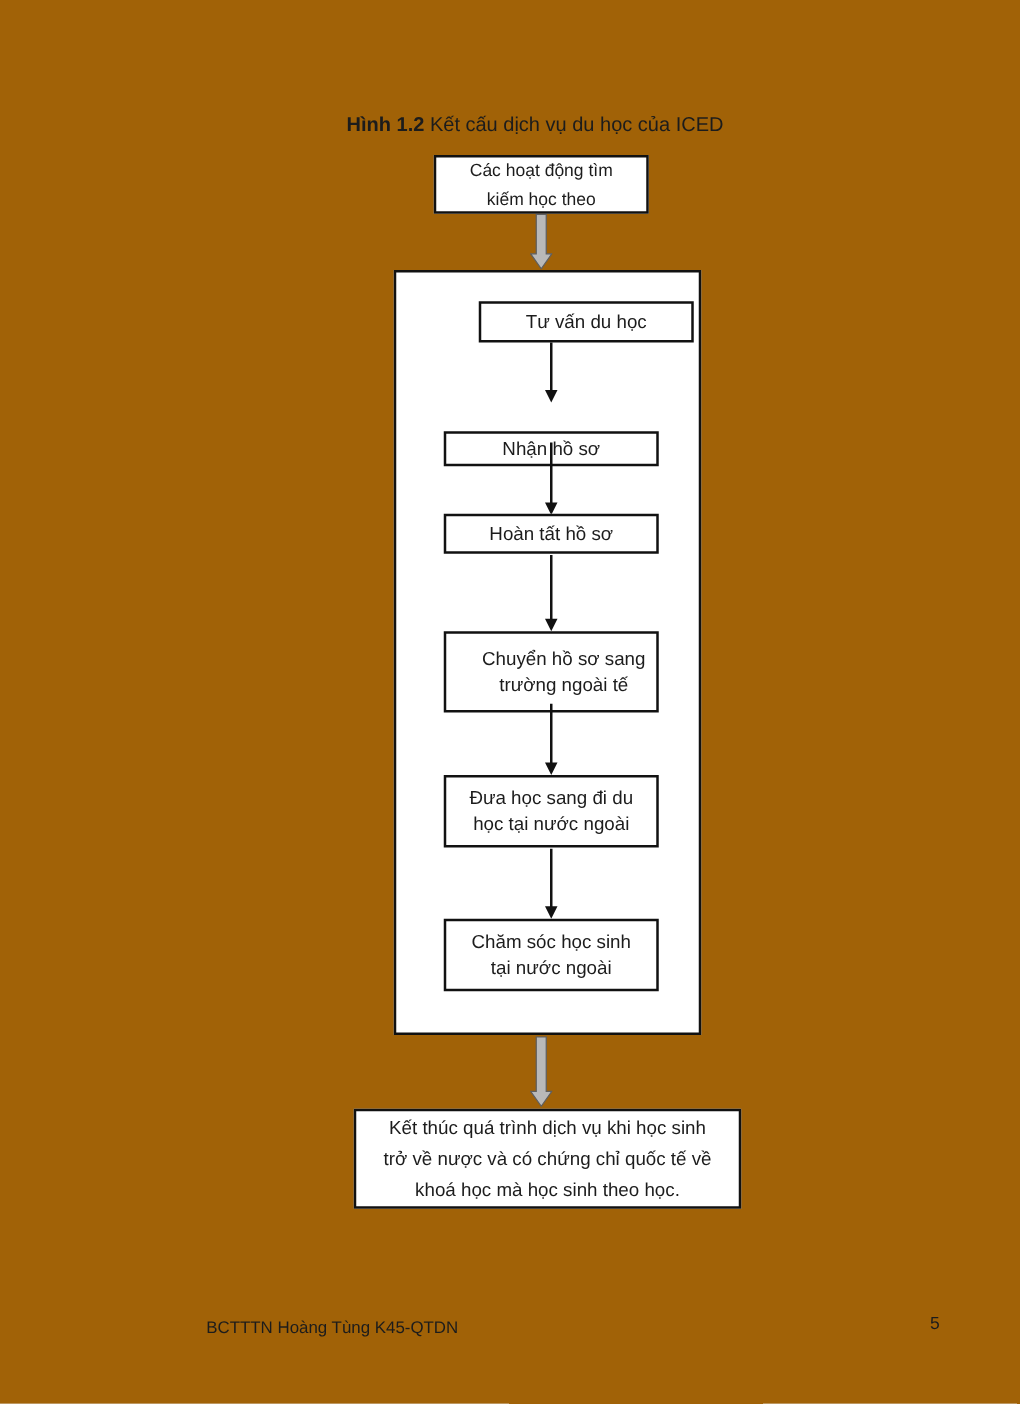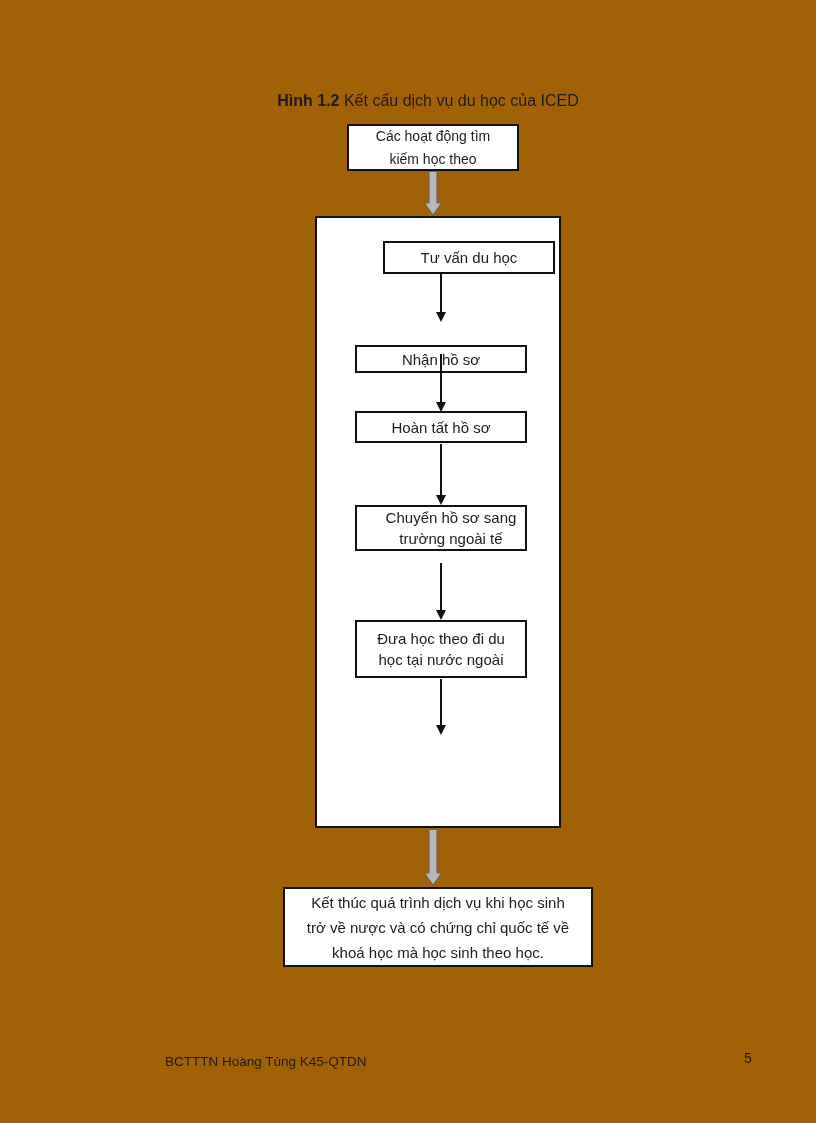--- a/index.html
+++ b/index.html
@@ -33,21 +33,21 @@
     justify-content: center;
     text-align: center;
   }
   .fc-box .line { white-space: nowrap; }
   .entry-box  { left: 347px; top: 124px; width: 172px; height: 47px; font-size: 14px; line-height: 20px; justify-content: space-between; }
   .container-box { left: 315px; top: 216px; width: 246px; height: 612px; border: 2px solid #111111; position: absolute; background: #ffffff; }
   .step-box { left: 355px; width: 172px; font-size: 15px; line-height: 21px; }
   .step-1 { top: 241px; height: 33px; margin-left: 28px; }
   .step-2 { top: 321px; height: 28px; margin-top: 24px; }
   .step-3 { top: 411px; height: 32px; }
-  .step-4 { top: 505px; height: 46px; padding-left: 20px; }
+  .step-4 { top: 505px; height: 65px; padding-left: 20px; }
   .step-5 { top: 620px; height: 58px; }
   .step-6 { top: 735px; height: 58px; }
   .end-box { left: 283px; top: 887px; width: 310px; height: 80px; font-size: 15px; line-height: 25px; border-width: 2px; text-align: center; }
   
   .varrow { position: absolute; width: 12px; }
   .varrow::before {
     content: ''; position: absolute; left: 5.25px; top: 0; bottom: 7px;
     width: 1.5px; background: #111111;
   }
   .varrow::after {
@@ -106,26 +106,30 @@
   <div class="varrow" style="left:435px; top:444px; height:61px;"></div>
 
   <div class="fc-box step-box step-4">
     <div class="line">Chuyển hồ sơ sang</div>
     <div class="line">trường ngoài tế</div>
   </div>
 
   <div class="varrow" style="left:435px; top:563px; height:57px;"></div>
 
   <div class="fc-box step-box step-5">
-    <div class="line">Đưa học theo đi du</div>
+    <div class="line">Đưa học sang đi du</div>
     <div class="line">học tại nước ngoài</div>
   </div>
 
   <div class="varrow" style="left:435px; top:679px; height:56px;"></div>
 
+  <div class="fc-box step-box step-6">
+    <div class="line">Chăm sóc học sinh</div>
+    <div class="line">tại nước ngoài</div>
+  </div>
 
   <svg class="block-arrow" style="left:424px; top:829px;" width="18" height="57">
     <polygon points="5,0.5 13,0.5 13,44 17.5,44 9,56 0.5,44 5,44" fill="#b9b9b9" stroke="#5f5f5f" stroke-width="1"></polygon>
   </svg>
 
   <div class="fc-box end-box">
     <div class="line">Kết thúc quá trình dịch vụ khi học sinh</div>
     <div class="line">trở về nược và có chứng chỉ quốc tế về</div>
     <div class="line">khoá học mà học sinh theo học.</div>
   </div>

